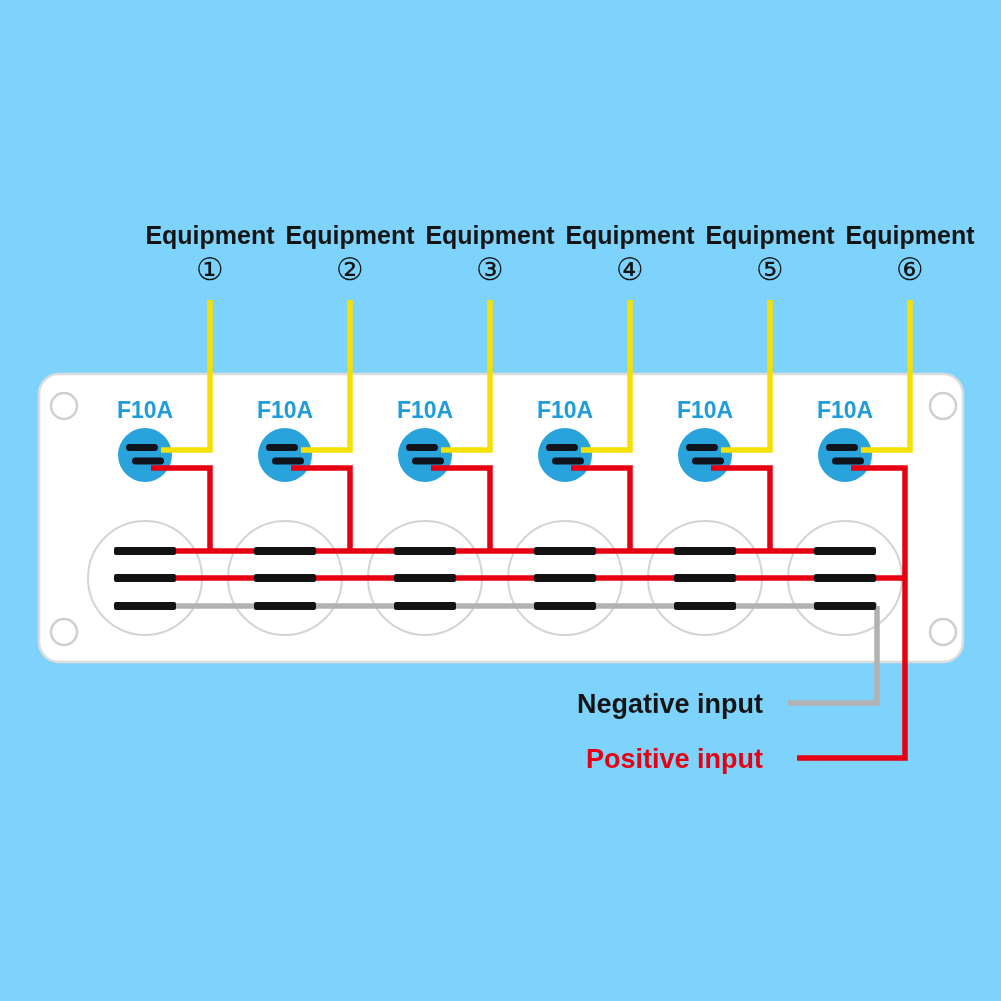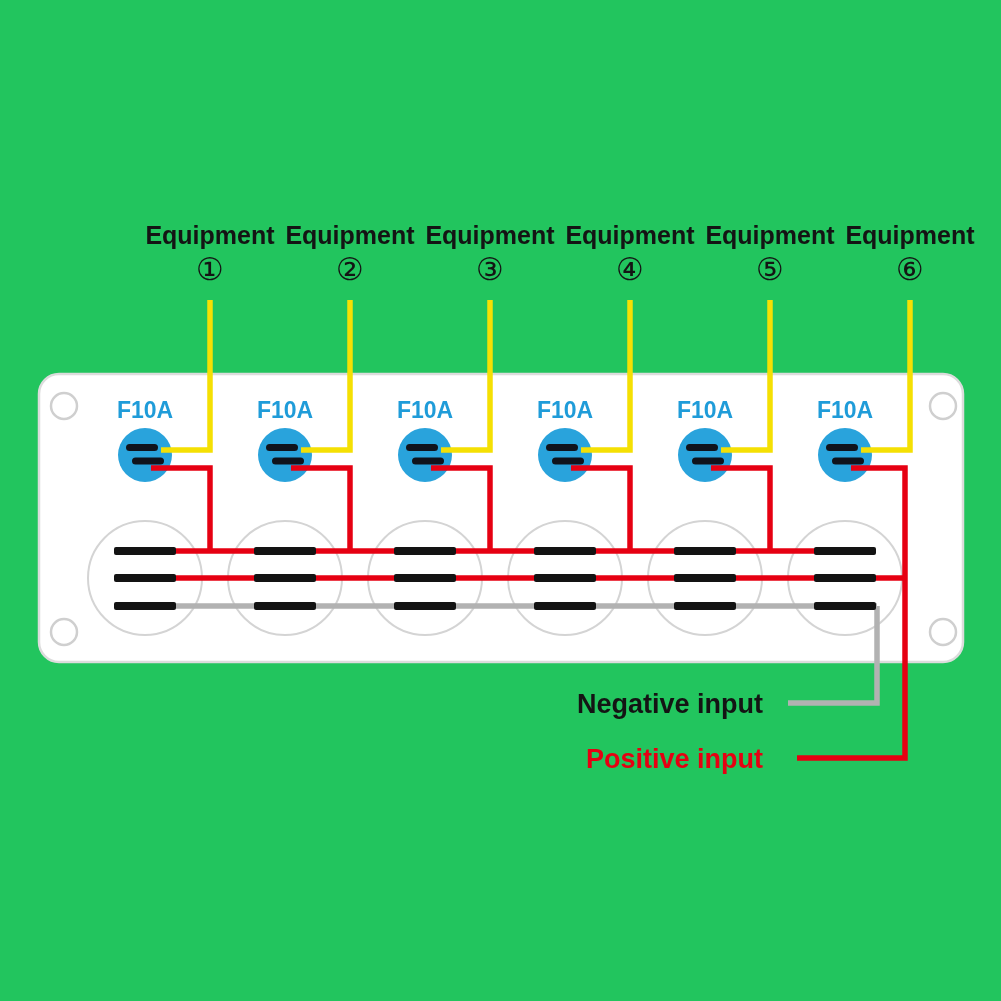--- a/index.html
+++ b/index.html
@@ -1,16 +1,16 @@
 <!DOCTYPE html>
 <html><head>
 <meta charset="utf-8">
 <style>
   html,body{margin:0;padding:0;background:#ffffff;}
-  .stage{position:relative;width:1001px;height:1001px;background:#22c55e;overflow:hidden;}
+  .stage{position:relative;width:1001px;height:1001px;background:#7dd3fc;overflow:hidden;}
   svg{display:block;}
   .panel{fill:#ffffff;stroke:#dcdcdc;stroke-width:2.5;}
   .screw{fill:#ffffff;stroke:#cfcfcf;stroke-width:2.5;}
   .switch-ring{fill:none;stroke:#d4d4d4;stroke-width:2;}
   .wire{fill:none;stroke-width:5.5;}
   .wire-yellow{stroke:#f5e003;}
   .wire-red{stroke:#e60012;}
   .wire-gray{stroke:#b2b2b2;}
   .terminal{fill:#131313;}
   .fuse{fill:#29a3dc;}

